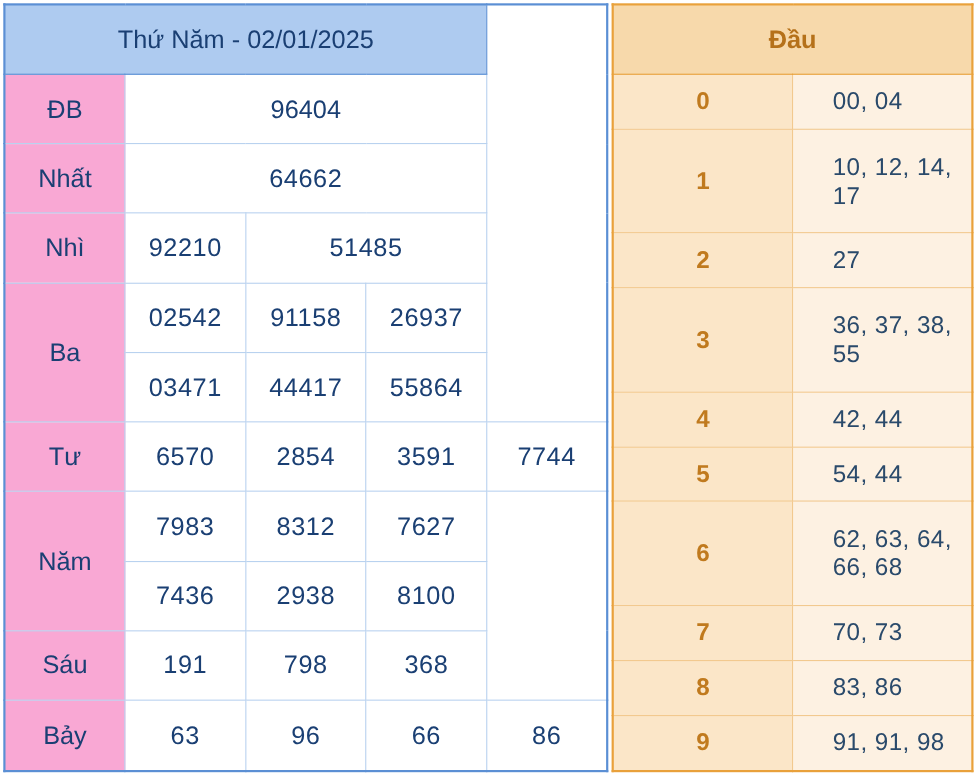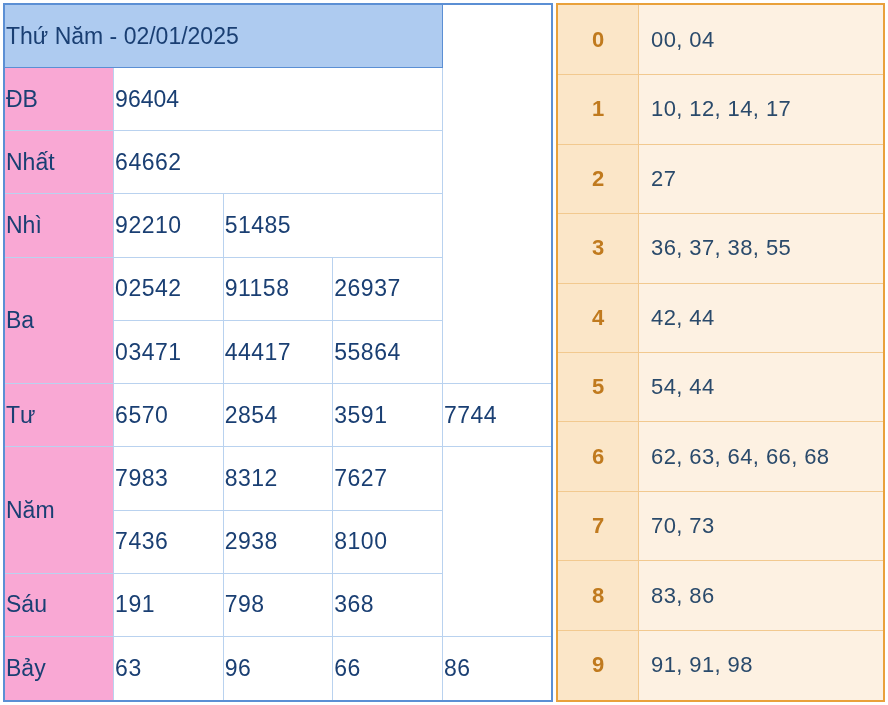--- a/index.html
+++ b/index.html
@@ -29,21 +29,21 @@
   }
   table.result {
     border-collapse: collapse;
     width: 100%;
     height: 100%;
     table-layout: fixed;
     border: 2px solid #5b8fd4;
   }
   table.result td, table.result th {
     border: 1px solid #b9d2ef;
-    text-align: left;
+    text-align: center;
     vertical-align: middle;
     color: #1a3f73;
     font-size: 23px;
     font-weight: normal;
   }
   .result-header {
     background: #aecbf0;
     color: #13365f;
     font-size: 23px;
     font-weight: normal;
@@ -99,21 +99,21 @@
   td.head-key {
     width: 78px;
     background: #fbe6c8;
     color: #c07a1e;
     font-weight: bold;
     text-align: center;
   }
   td.head-vals {
     background: #fdf1e2;
     color: #2a4a6b;
-    padding-left: 12px;
+    padding-left: 36px;
     text-align: left;
     letter-spacing: 0.4px;
   }
 </style>
 </head>
 <body>
 
 <div class="page">
 
   <div class="result-panel">
@@ -186,20 +186,23 @@
           <td class="num">86</td>
         </tr>
       </tbody>
     </table>
   </div>
 
   <div class="head-panel">
     <table class="head">
       <tbody>
         <tr>
+          <th class="head-header" colspan="2">Đầu</th>
+        </tr>
+        <tr>
           <td class="head-key">0</td>
           <td class="head-vals">00, 04</td>
         </tr>
         <tr>
           <td class="head-key">1</td>
           <td class="head-vals">10, 12, 14, 17</td>
         </tr>
         <tr>
           <td class="head-key">2</td>
           <td class="head-vals">27</td>

